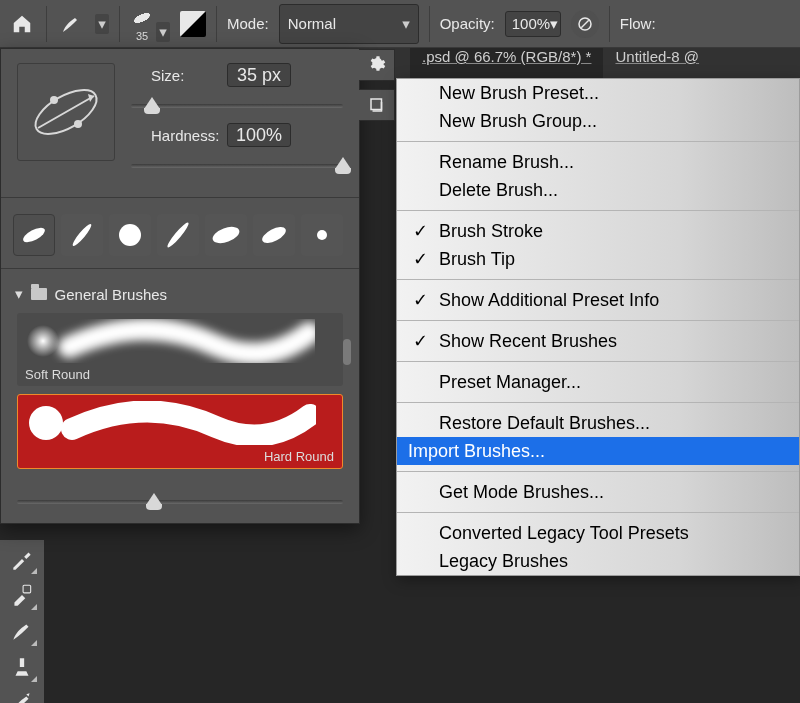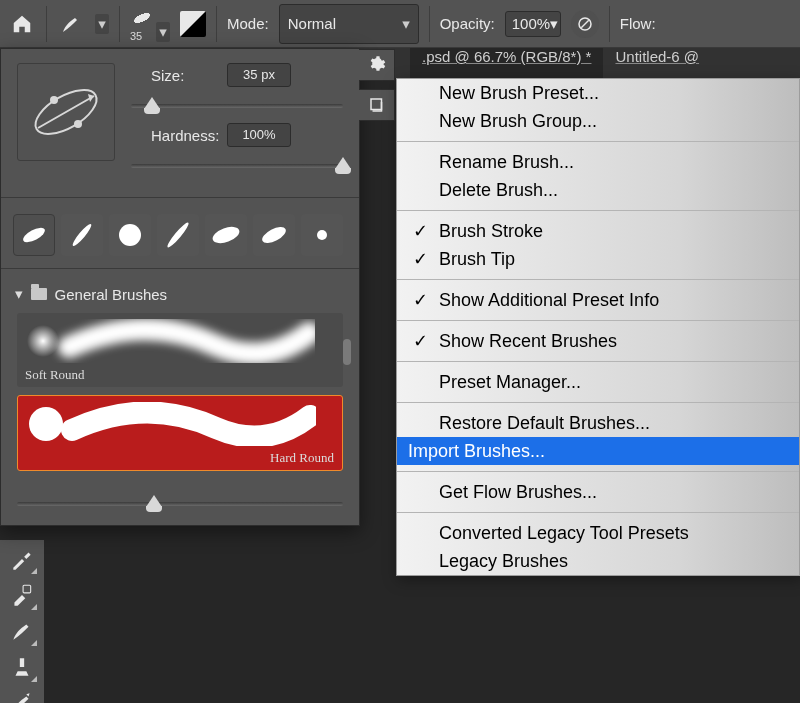--- a/index.html
+++ b/index.html
@@ -32,38 +32,38 @@
   .mini-tool{width:26px;height:26px;position:relative;}
   .mini-tool .corner{position:absolute;right:-2px;bottom:-2px;width:0;height:0;border-right:6px solid #bbb;border-top:6px solid transparent;}
 
   .brush-panel{position:absolute;left:0;top:48px;width:360px;background:#535353;border:1px solid #2c2c2c;box-shadow:0 6px 18px rgba(0,0,0,.45);}
   .bp-top{display:flex;padding:14px 16px 10px 16px;gap:16px;}
   .angle-box{width:98px;height:98px;border:1px solid #3d3d3d;border-radius:3px;background:#525252;position:relative;}
   .angle-box svg{position:absolute;left:0;top:0;}
   .sliders{flex:1;}
   .srow{display:flex;align-items:center;margin-bottom:10px;}
   .srow .sl{width:76px;margin-left:20px;}
-  .sfield{width:64px;height:24px;background:#444;border:1px solid #2c2c2c;border-radius:3px;font-size:13px;text-align:center;line-height:22px;}
+  .sfield{width:64px;height:24px;background:#444;border:1px solid #2c2c2c;border-radius:3px;font-size:18px;text-align:center;line-height:22px;}
   .track{height:18px;position:relative;margin-top:2px;margin-bottom:8px;}
   .track::before{content:"";position:absolute;left:0;right:0;top:7px;height:4px;background:linear-gradient(#3b3b3b,#6a6a6a);border-radius:2px;}
   .thumb{position:absolute;top:0;width:0;height:0;border-left:8px solid transparent;border-right:8px solid transparent;border-bottom:12px solid #d8d8d8;transform:translateX(-8px);}
   .thumb::after{content:"";position:absolute;left:-8px;top:11px;width:16px;height:6px;background:#d8d8d8;border-radius:0 0 4px 4px;}
   .sep{height:1px;background:#3a3a3a;margin:4px 0 10px 0;}
   .recent-row{display:flex;align-items:center;gap:6px;padding:6px 8px 8px 12px;}
   .rb{width:42px;height:42px;border-radius:4px;background:#555;display:flex;align-items:center;justify-content:center;}
   .rb.sel{background:#4f4f4f;border:1px solid #3b3b3b;}
   .group{padding:6px 14px 4px 14px;display:flex;align-items:center;gap:8px;}
   .chev{color:#ddd;}
   .fold{width:16px;height:12px;background:#c8c8c8;border-radius:1px;position:relative;}
   .fold::before{content:"";position:absolute;left:0;top:-4px;width:8px;height:4px;background:#c8c8c8;border-radius:1px 1px 0 0;}
   .presets{padding:6px 16px 16px 16px;}
   .preset{border-radius:3px;background:#4b4b4b;padding:6px 8px 4px 8px;margin-bottom:8px;}
   .preset.selected{border:1px solid #ef8a2b;background:#b91c1c;text-align:right;}
   .preset-swatch{display:flex;align-items:center;gap:2px;}
-  .preset-label{font-size:13px;color:#dcdcdc;margin-top:4px;font-family:Liberation Serif, serif;}
+  .preset-label{font-size:13px;color:#dcdcdc;margin-top:4px;}
   .hscroll{height:18px;position:relative;margin:0 16px 12px 16px;}
   .hscroll::before{content:"";position:absolute;left:0;right:0;top:7px;height:4px;background:linear-gradient(#3b3b3b,#6a6a6a);border-radius:2px;}
   .panel-sidebtn{position:absolute;right:-36px;background:#535353;width:36px;height:32px;border:1px solid #2c2c2c;border-left:none;display:flex;align-items:center;justify-content:center;}
   .gearbtn{top:0;}
   .newbtn{top:40px;}
   .list-scroll{position:absolute;right:8px;top:290px;width:8px;height:26px;background:#7a7a7a;border-radius:4px;}
 
   .ctx{position:absolute;left:396px;top:78px;width:404px;background:linear-gradient(90deg,#f2f2f2 0%,#d6d6d6 70%,#bdbdbd 100%);border:1px solid #9c9c9c;box-shadow:2px 4px 14px rgba(0,0,0,.35);color:#000;font-size:18px;}
   .mi{height:28px;display:flex;align-items:center;padding:0 20px 0 42px;position:relative;white-space:nowrap;}
   .mi.hl{background:#1c6fe8;color:#fff;padding-left:11px;}
@@ -81,21 +81,21 @@
   </div>
   <div class="divider"></div>
   <div class="tb-icon">
     <svg width="24" height="24" viewBox="0 0 24 24" fill="#e8e8e8">
         <path d="M4 20c2-6 6-10 12-14l2 2C14 12 10 16 4 20z"></path>
       </svg>
   </div>
   <span class="dd-caret">▾</span>
   <div class="divider"></div>
   <div class="brush-pair">
-    <div style="display:flex;flex-direction:column;">
+    <div style="display:flex;flex-direction:column;align-items:center;">
       <div class="ang-tb"></div>
       <span class="tiny-num">35</span>
     </div>
     <span class="dd-caret">▾</span>
   </div>
   <div class="bp-swatch"></div>
   <div class="divider"></div>
   <span class="lbl">Mode:</span>
   <div class="mode-select">
     <span>Normal</span>
@@ -116,21 +116,21 @@
   <div class="divider"></div>
   <span class="lbl">Flow:</span>
 </div>
 
 <div class="tabbar">
   <div class="tab active">
     <span class="name">.psd @ 66.7% (RGB/8*) *</span>
     <span class="close-x">×</span>
   </div>
   <div class="tab">
-    <span class="name">Untitled-6 @</span>
+    <span class="name">Untitled-8 @</span>
   </div>
 </div>
 
 <div class="canvas"></div>
 
 <div class="tools-strip">
   <div class="mini-tool">
     <svg viewBox="0 0 24 24" fill="#e8e8e8">
         <path d="M4 20l8-8 2 2-8 8H4z"></path>
         <path d="M14 10l4-4 2 2-4 4z"></path>
@@ -292,17 +292,17 @@
     <div class="msep"></div>
     <div class="mi checked">Show Additional Preset Info</div>
     <div class="msep"></div>
     <div class="mi checked">Show Recent Brushes</div>
     <div class="msep"></div>
     <div class="mi">Preset Manager...</div>
     <div class="msep"></div>
     <div class="mi">Restore Default Brushes...</div>
     <div class="mi hl">Import Brushes...</div>
     <div class="msep"></div>
-    <div class="mi">Get Flow Brushes...</div>
+    <div class="mi">Get Mode Brushes...</div>
     <div class="msep"></div>
     <div class="mi">Converted Legacy Tool Presets</div>
     <div class="mi">Legacy Brushes</div>
   </div>
 
 </body></html>

